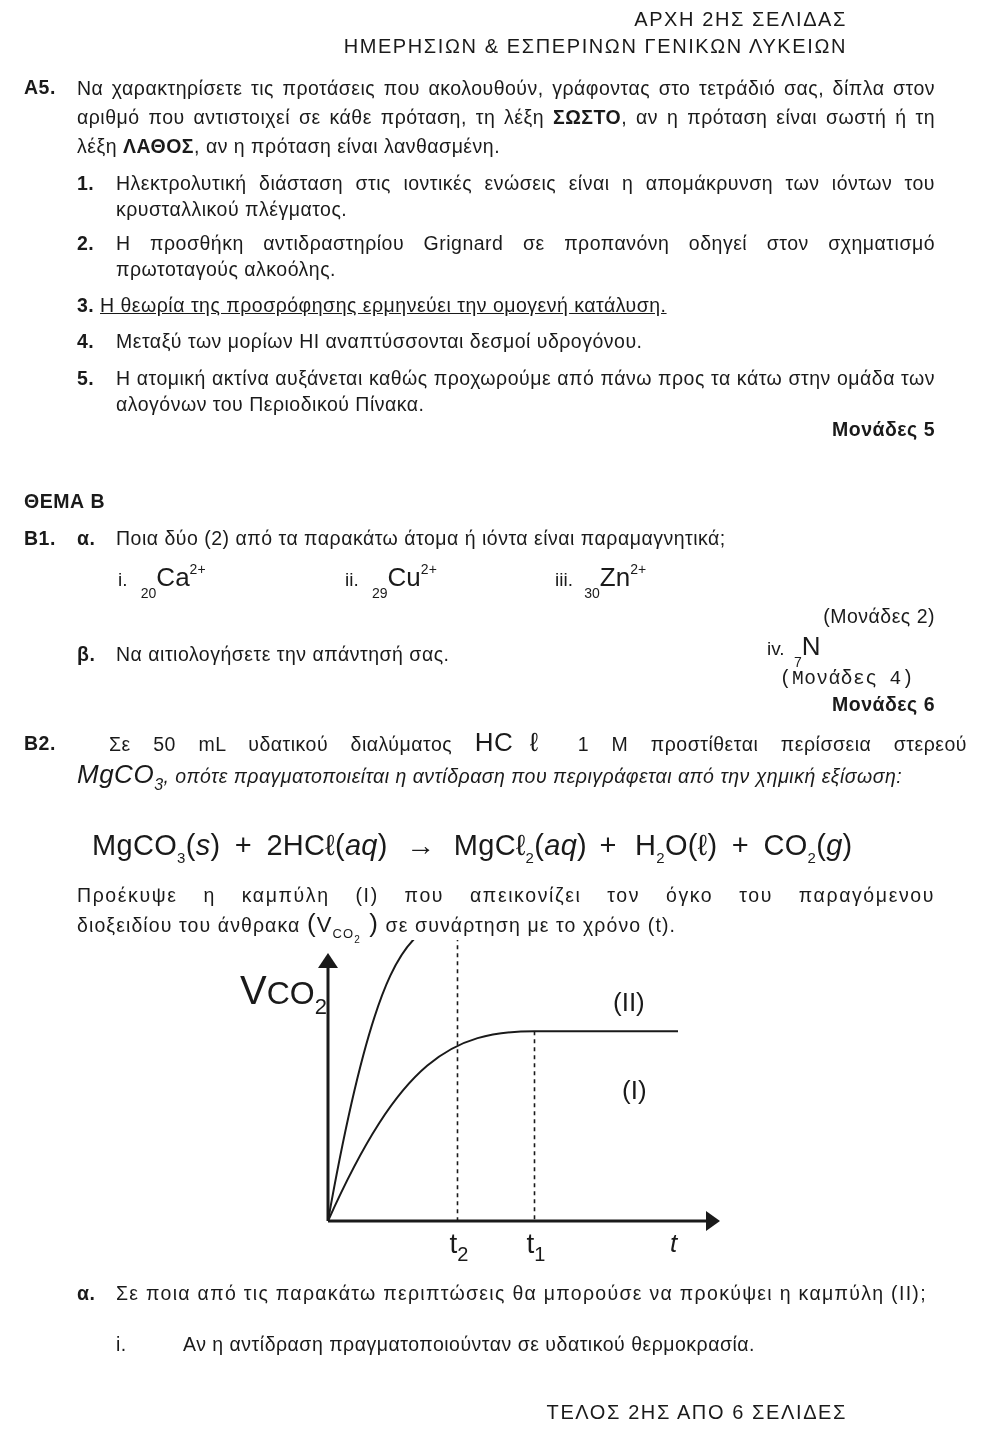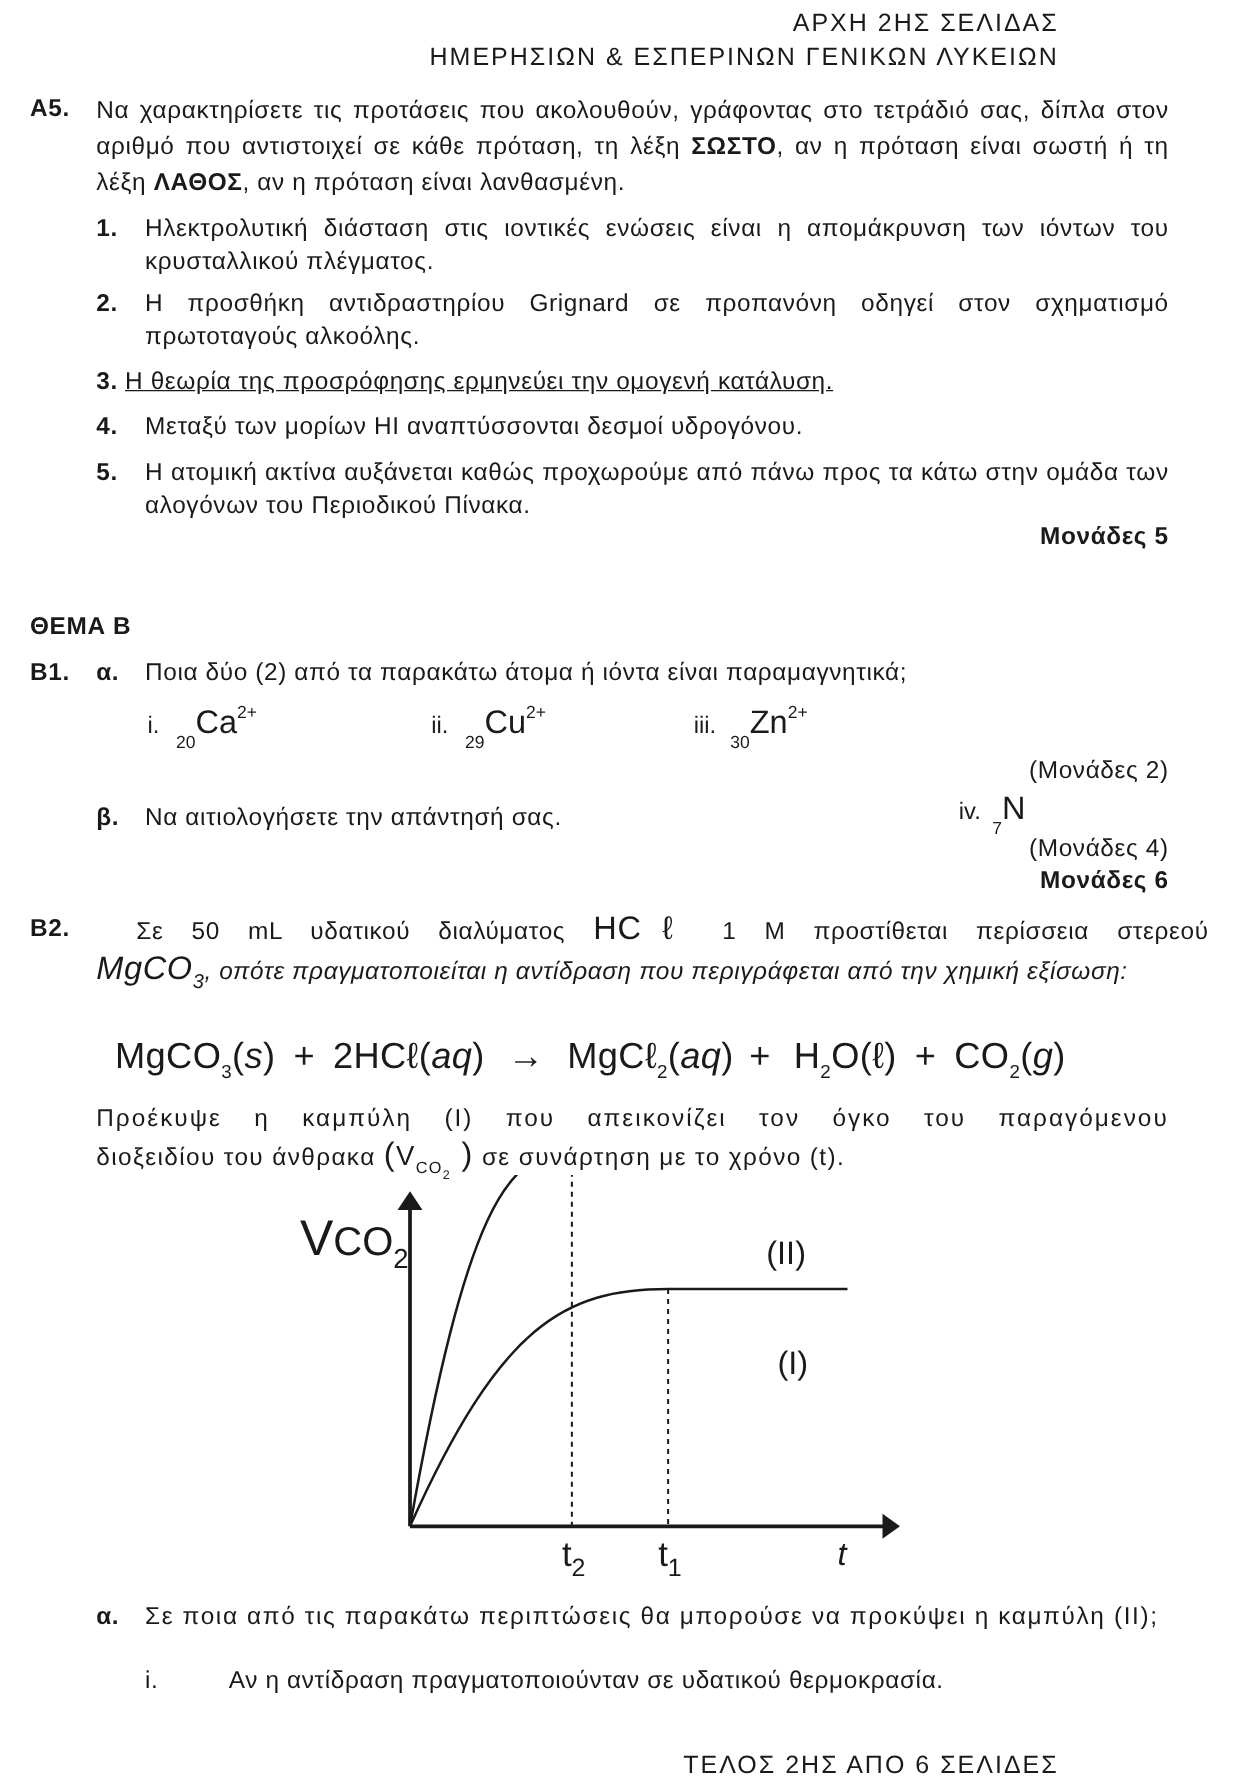--- a/index.html
+++ b/index.html
@@ -69,21 +69,21 @@
 </div>
 <div class="abs" style="left:767px; top:596px; font-size:19px;margin-top:35px;">
   <span>iv.</span>
   <span style="font-size:14px; position:relative; top:12px; margin-left:4px;">7</span><span class="big">N</span>
 </div>
 
 <div class="abs txt right" style="left:600px; top:603px; width:335px;">(Μονάδες 2)</div>
 
 <div class="abs txt b" style="left:77px; top:641px;">β.</div>
 <div class="abs txt" style="left:116px; top:641px;">Να αιτιολογήσετε την απάντησή σας.</div>
-<div class="abs txt right" style="left:600px; top:666px; width:335px;">(Μονάδες 4)</div>
+<div class="abs txt right" style="left:579px; top:666px; width:335px;font-family:Liberation Mono, monospace;">(Μονάδες 4)</div>
 <div class="abs txt b right" style="left:600px; top:691px; width:335px;">Μονάδες 6</div>
 
 <div class="abs txt b" style="left:24px; top:730px;">Β2.</div>
 <div class="abs txt justall" style="left:77px; top:726px; width:858px; line-height:32px;margin-left:32px;">
   <span>Σε 50 mL υδατικού διαλύματος</span>
   <span class="big">HCℓ</span>
   <span>1 M προστίθεται περίσσεια στερεού</span>
 </div>
 <div class="abs txt" style="left:77px; top:758px; width:858px; line-height:32px;font-style:italic;">
   <span class="big">MgCO</span><span style="font-size:16px; position:relative; top:7px;">3</span><span>, οπότε πραγματοποιείται η αντίδραση που περιγράφεται από την χημική εξίσωση:</span>

